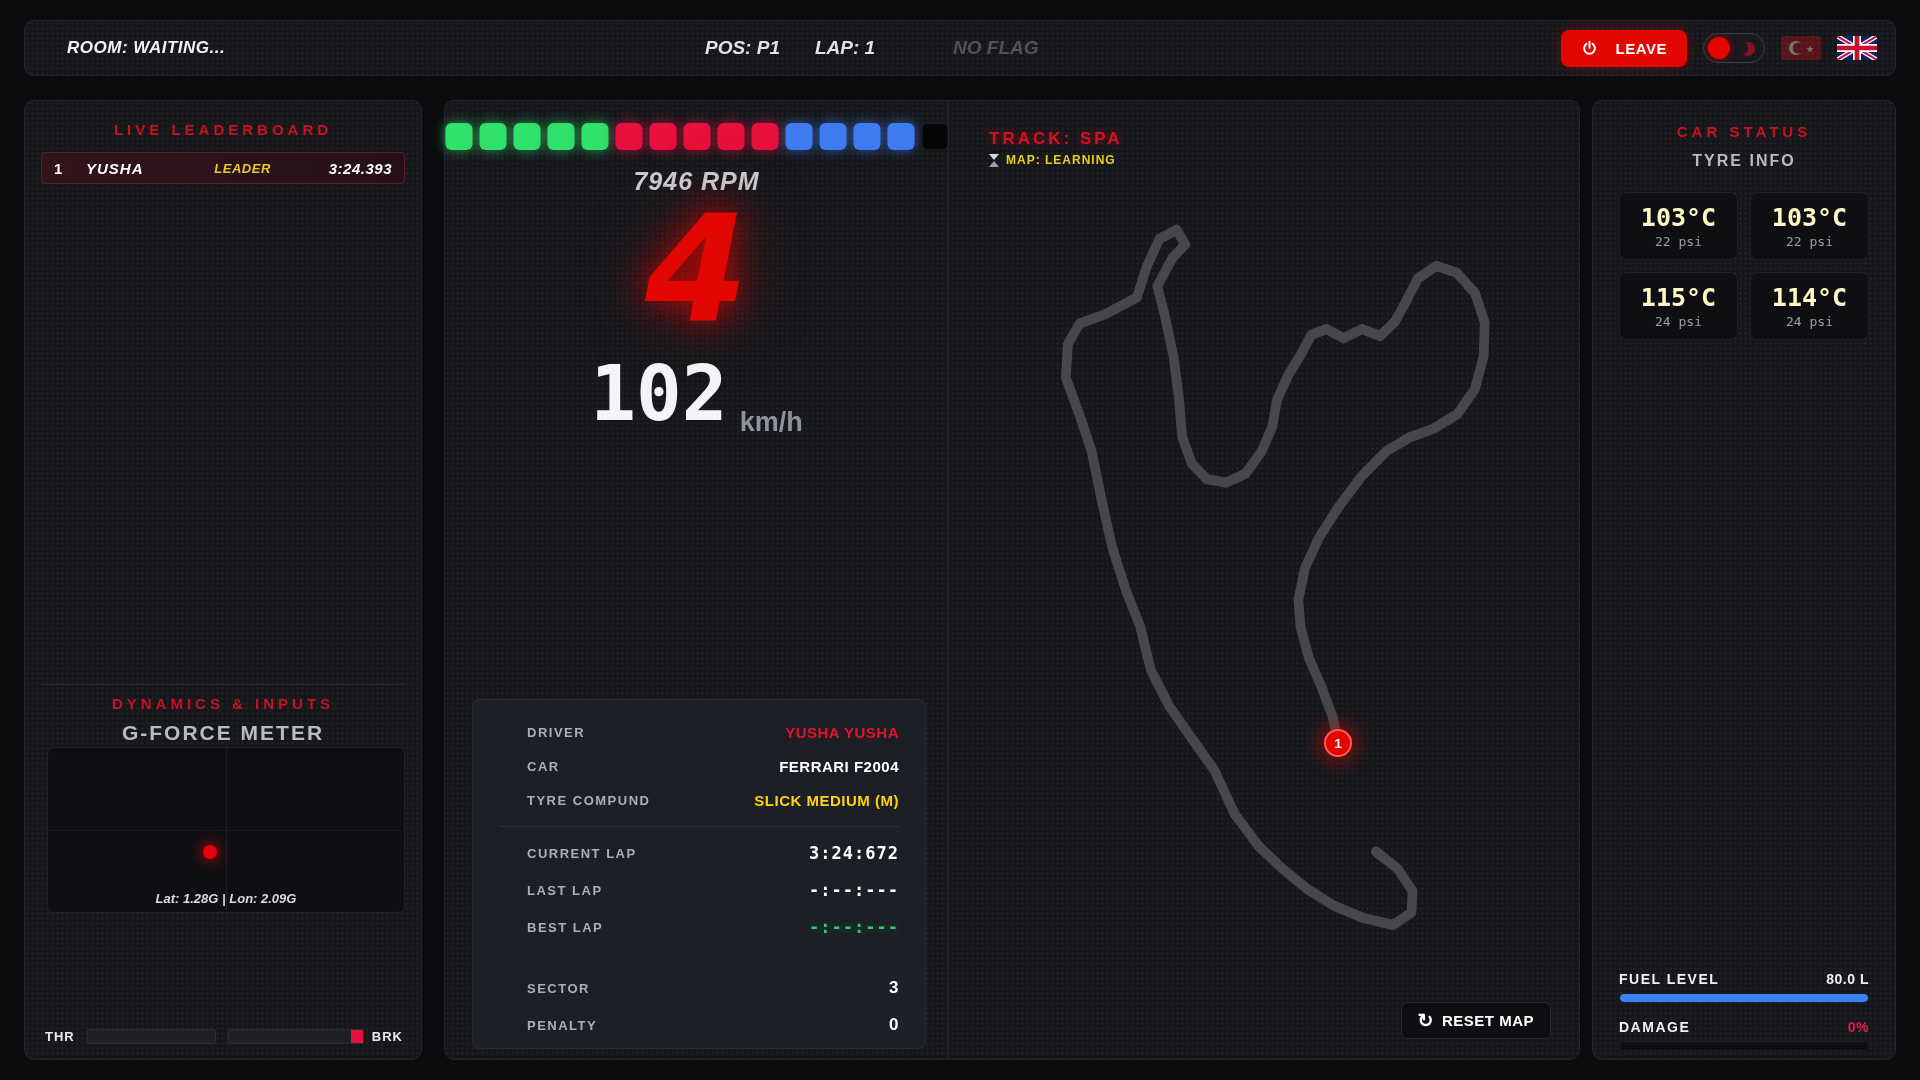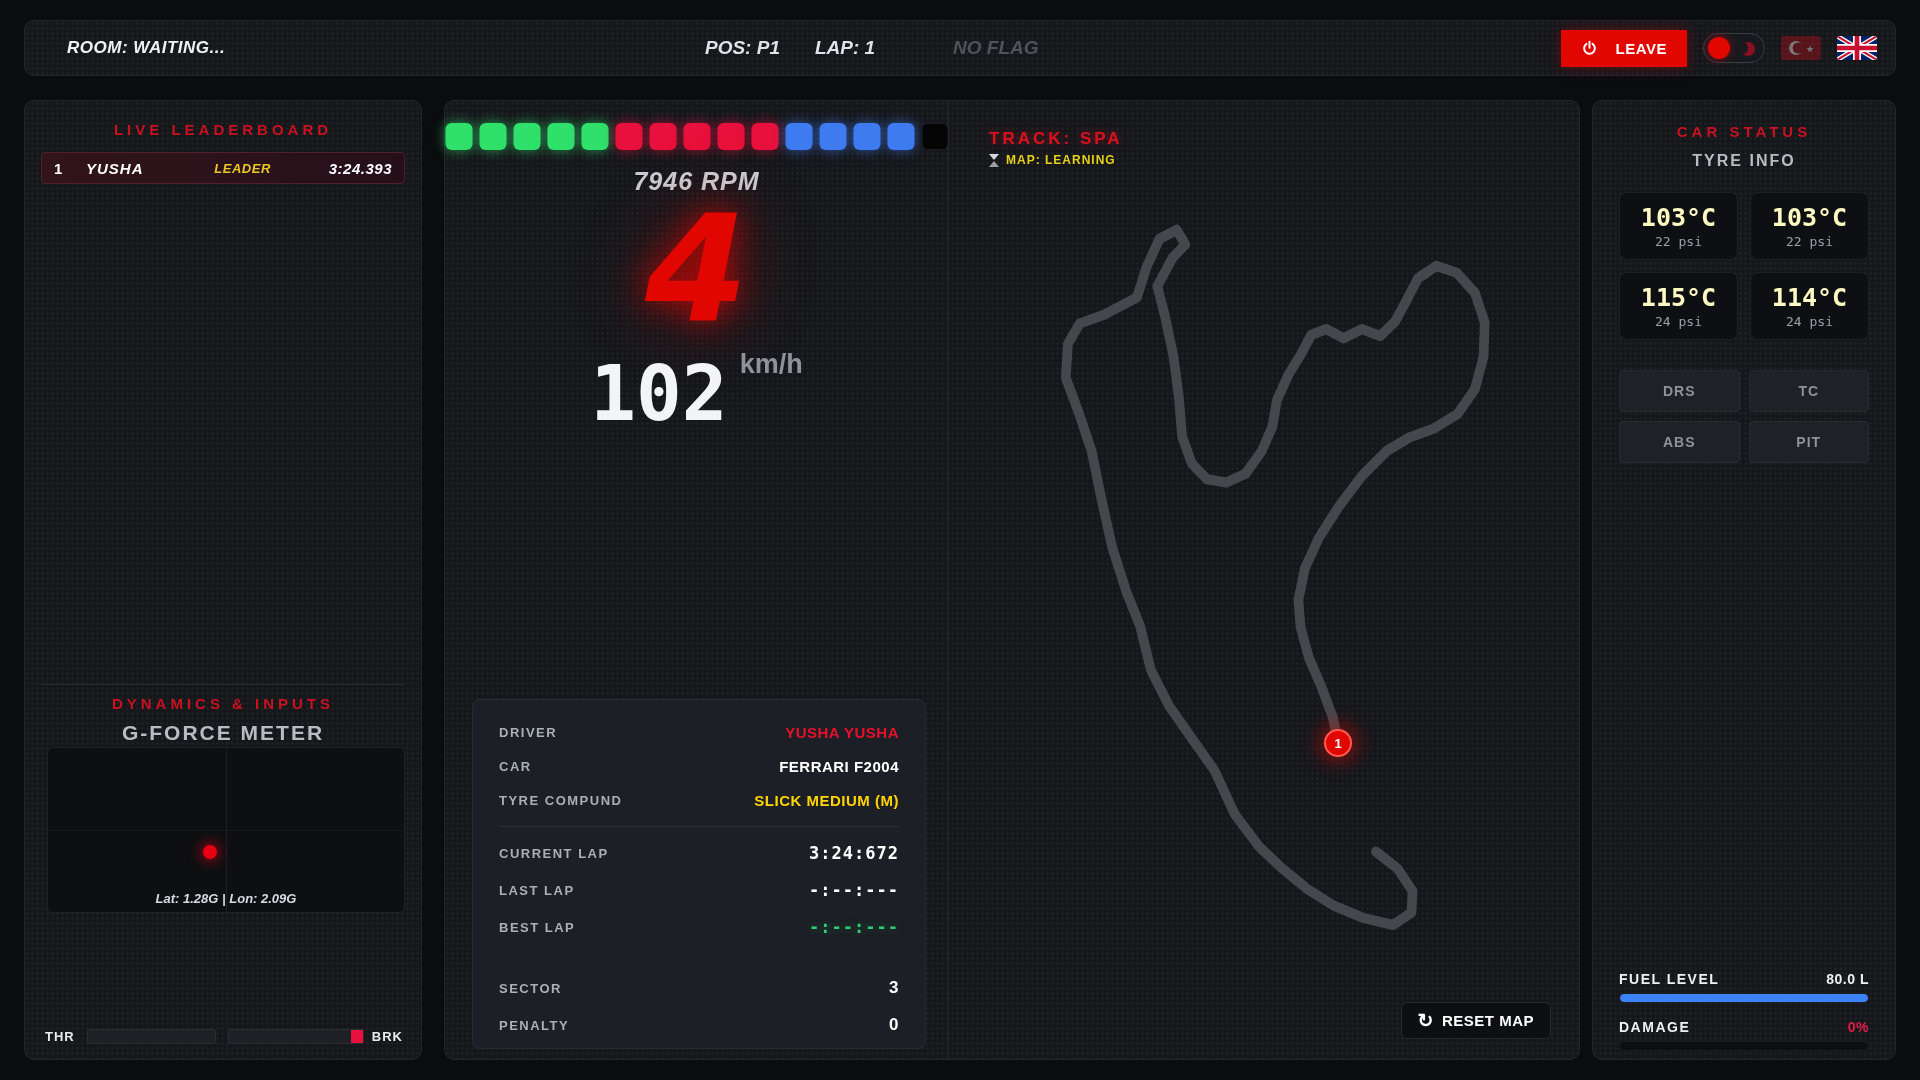--- a/index.html
+++ b/index.html
@@ -14,21 +14,21 @@
   .panel { position:absolute; border:1px solid #24262c; border-radius:10px; }
 
   
   #topbar { left:24px; top:20px; width:1872px; height:56px; display:flex; align-items:center; }
   .tb-room { margin-left:42px; font-style:italic; font-weight:bold; font-size:17px; color:#f0f2f4; letter-spacing:0.5px; }
   .tb-center { position:absolute; font-style:italic; font-weight:bold; font-size:19px; color:#dfe2e6; }
   #tb-pos { left:680px; } #tb-lap { left:790px; }
   #tb-flagstate { left:928px; color:#4e525b; }
   .tb-right { margin-left:auto; margin-right:18px; display:flex; align-items:center; gap:16px; }
   .leave-btn { display:flex; align-items:center; gap:18px; height:37px; padding:0 20px;
-    background:#e10600; border:none; border-radius:1px; color:#fff; font-weight:bold;
+    background:#e10600; border:none; border-radius:8px; color:#fff; font-weight:bold;
     font-size:15px; letter-spacing:0.5px; cursor:pointer; box-shadow:0 0 14px rgba(225,6,0,0.35); font-family:inherit; }
   .toggle { position:relative; width:62px; height:30px; border-radius:15px; background:#17191e;
     border:1px solid #3a3d44; cursor:pointer; }
   .toggle .knob { position:absolute; left:4px; top:3px; width:22px; height:22px; border-radius:50%;
     background:#e10600; box-shadow:0 0 8px rgba(225,6,0,0.6); }
   .crescent { position:absolute; right:9px; top:8px; width:14px; height:14px; border-radius:50%;
     background:#8a101f; overflow:hidden; }
   .crescent::after { content:""; position:absolute; width:11px; height:12px; border-radius:50%;
     background:#17191e; left:-4px; top:0px; }
   .flag { width:40px; height:24px; border-radius:3px; overflow:hidden; display:block; cursor:pointer; }
@@ -87,27 +87,27 @@
   .light.red   { background:#e8103c; box-shadow:0 0 12px 1px rgba(232,16,60,0.55); }
   .light.blue  { background:#3f7bf0; box-shadow:0 0 12px 1px rgba(63,123,240,0.55); }
   .light.off   { background:#050506; border:1px solid #1c1e23; }
 
   #rpm-text { position:absolute; top:66px; left:0; right:0; text-align:center; font-style:italic;
     font-weight:bold; font-size:25px; color:#c9ccd1; letter-spacing:1px; }
   #gear { position:absolute; top:92px; left:0; right:0; text-align:center; font-family:"DejaVu Sans", sans-serif;
     font-style:italic; font-weight:bold; font-size:148px; line-height:1.05; color:#e10600;
     text-shadow:0 0 34px rgba(225,6,0,0.75), 0 0 80px rgba(225,6,0,0.4); }
   #speed-row { position:absolute; top:248px; left:0; right:0; display:flex; justify-content:center;
-    align-items:flex-start; gap:12px; }
+    align-items:flex-end; gap:12px; }
   #speed-val { font-family:"DejaVu Sans Mono", monospace; font-weight:bold; font-size:76px; color:#f2f4f6; }
   #speed-unit { font-weight:bold; font-size:27px; color:#8d929b; }
 
   #driver-card { position:absolute; left:27px; top:598px; width:454px; height:350px;
     background:#1c1f25; border:1px solid rgba(255,255,255,0.05); border-radius:8px; padding:24px 26px 0 26px; }
-  .dc-row { display:flex; justify-content:space-between; align-items:center; margin-bottom:17px; }
+  .dc-row { display:flex; justify-content:space-between; align-items:center; margin-bottom:17px;margin-left:28px; }
   .dc-label { font-weight:bold; font-size:13px; letter-spacing:1.5px; color:#aab0b8; }
   .dc-value { font-weight:bold; font-size:15px; letter-spacing:0.5px; color:#fff; }
   .dc-red { color:#e8102a; } .dc-yellow { color:#ffd400; }
   .dc-mono { font-family:"DejaVu Sans Mono", monospace; font-size:17px; letter-spacing:1px; }
   .dc-green { color:#2ecc71; text-shadow:0 0 8px rgba(46,204,113,0.5); }
   .dc-div { height:1px; background:rgba(255,255,255,0.07); margin:2px 0 16px 0; }
   .dc-gap { height:24px; }
 
   
   #track-label { position:absolute; left:40px; top:28px; font-weight:bold; font-size:17px;
@@ -332,26 +332,20 @@
       <div class="tyre-box">
         <span class="tyre-temp">115°C</span>
         <span class="tyre-psi">24 psi</span>
       </div>
       <div class="tyre-box">
         <span class="tyre-temp">114°C</span>
         <span class="tyre-psi">24 psi</span>
       </div>
     </div>
 
-    <div id="assist-grid">
-      <button class="assist-btn">DRS</button>
-      <button class="assist-btn">TC</button>
-      <button class="assist-btn">ABS</button>
-      <button class="assist-btn">PIT</button>
-    </div>
 
     <div id="fuel-row" class="meter-row">
       <span class="meter-label">FUEL LEVEL</span>
       <span class="meter-value">80.0 L</span>
     </div>
     <div id="fuel-bar" class="meter-bar">
       <div id="fuel-fill" style="width: 100%;"></div>
     </div>
 
     <div id="dmg-row" class="meter-row">

